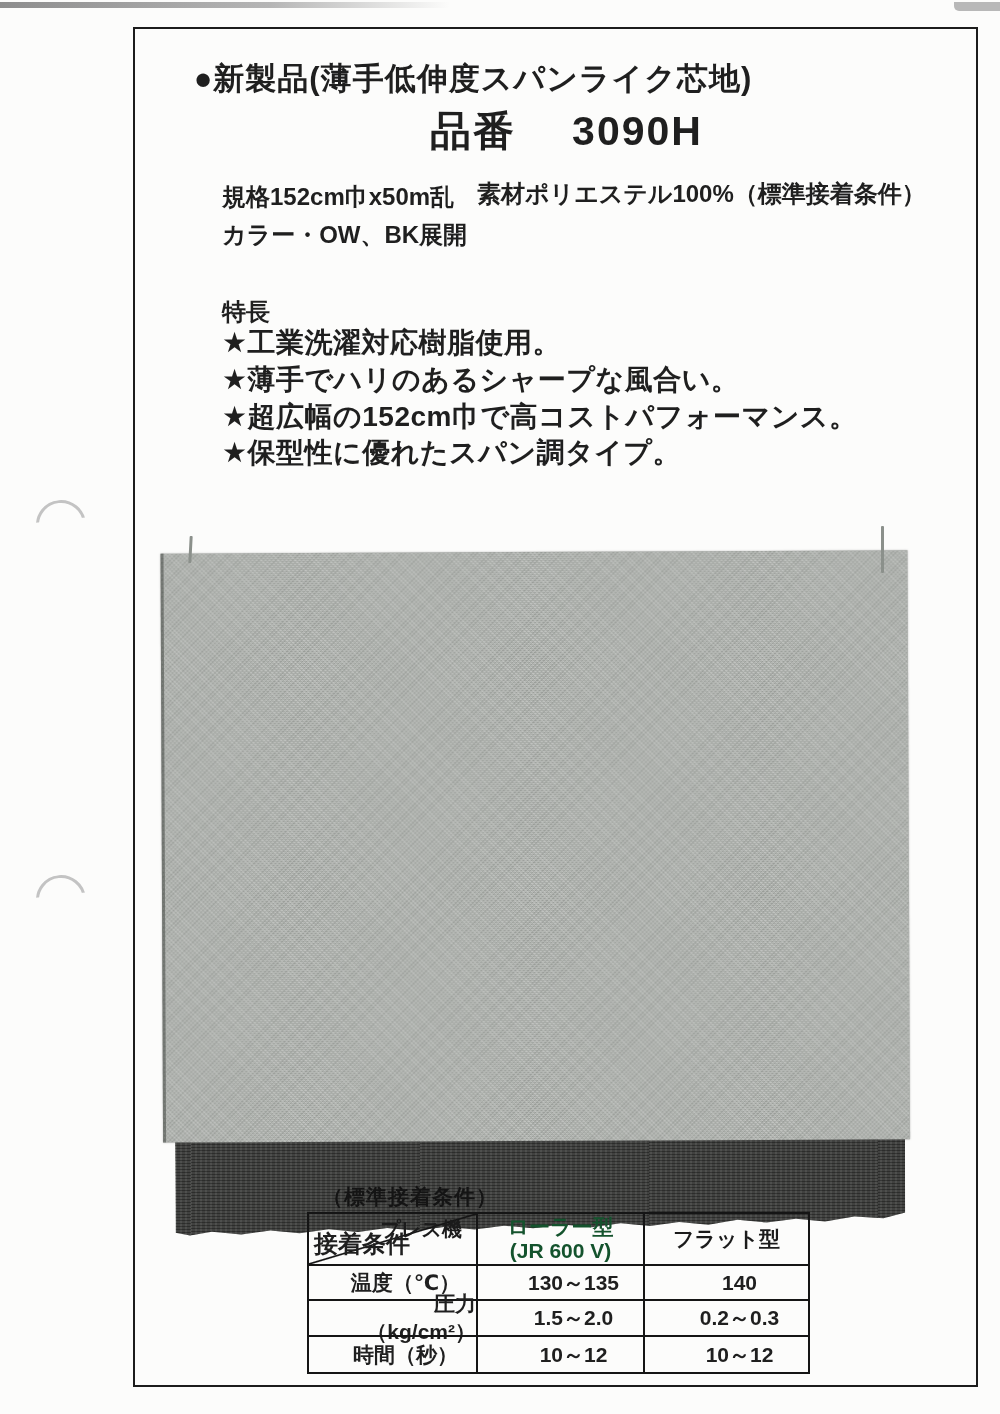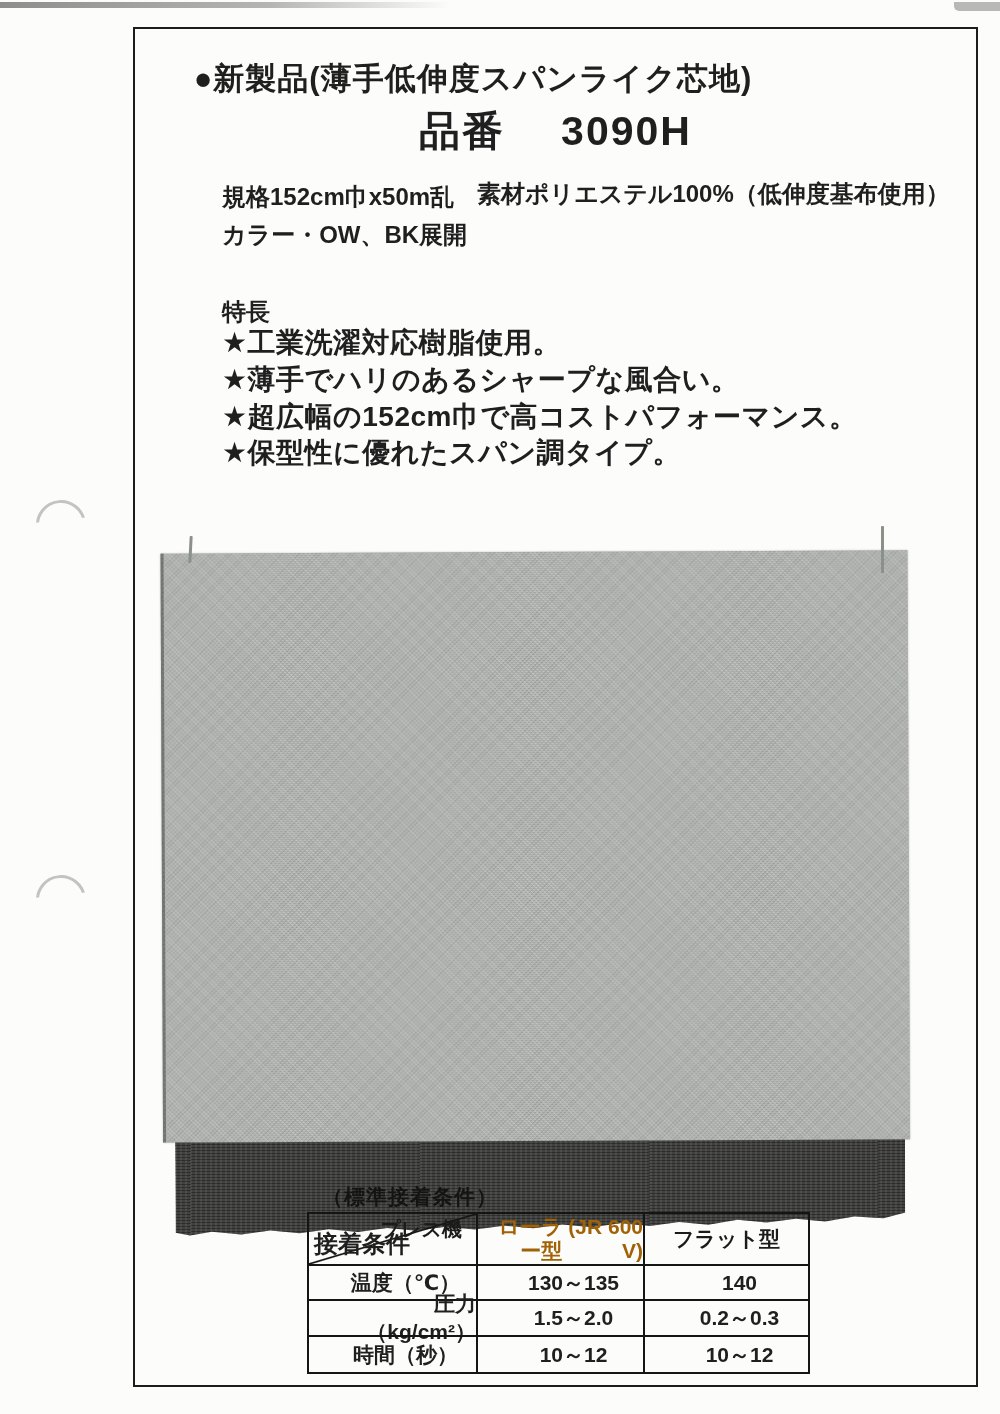--- a/index.html
+++ b/index.html
@@ -17,21 +17,21 @@
   .hole{position:absolute;left:36px;width:44px;height:44px;border:3px solid #c3c3c3;
     border-radius:50%;clip-path:inset(0 0 60% 0);transform:rotate(-6deg);}
   .hole-1{top:500px;}
   .hole-2{top:875px;}
   
   .frame{position:absolute;left:133px;top:27px;width:841px;height:1356px;border:2px solid #1c1c1c;}
   
   .title{position:absolute;left:133px;top:58px;width:680px;text-align:center;
     font-size:31px;font-weight:700;letter-spacing:1px;}
   .partno{position:absolute;left:133px;top:104px;width:845px;display:flex;justify-content:center;
-    align-items:baseline;gap:56px;font-size:41px;font-weight:700;letter-spacing:2px;}
+    align-items:baseline;gap:56px;font-size:41px;font-weight:700;letter-spacing:2px;padding-left:11px;}
   .spec-size{position:absolute;left:222px;top:181px;font-size:24px;font-weight:700;}
   .spec-material{position:absolute;left:477px;top:178px;font-size:24px;font-weight:700;}
   .spec-color{position:absolute;left:222px;top:219px;font-size:24px;font-weight:700;}
   .features-heading{position:absolute;left:222px;top:288px;font-size:24px;font-weight:700;margin-top:8px;}
   .feature{position:absolute;left:222px;font-size:28px;font-weight:700;letter-spacing:.5px;}
   .f0{top:324px;} .f1{top:361px;} .f2{top:398px;} .f3{top:434px;}
   
   .swatch-stack{position:absolute;left:162px;top:552px;width:744px;height:684px;transform:rotate(-0.25deg);z-index:1;}
   .swatch-light{position:absolute;left:0;top:0;width:744px;height:589px;
     background-color:#b1b4b0;
@@ -57,21 +57,21 @@
     grid-template-columns:167px 167px 165px;grid-template-rows:50px 35px 36px 37px;
     border:2px solid #151515;background:transparent;font-size:21px;}
   .cell{display:flex;align-items:center;justify-content:center;text-align:right;position:relative;}
   .cell.cR{border-left:2px solid #151515;}
   .cell.rB{border-top:2px solid #151515;padding-left:26px;}
   .corner{background:linear-gradient(to bottom right,
       rgba(0,0,0,0) calc(50% - 1.4px), #151515 calc(50% - .3px),
       #151515 calc(50% + .3px), rgba(0,0,0,0) calc(50% + 1.4px));}
   .corner .top-label{position:absolute;top:2px;right:14px;font-weight:700;font-size:20px;color:#1b1b1b;}
   .corner .bottom-label{position:absolute;bottom:4px;left:5px;font-weight:700;font-size:24px;}
-  .head2{flex-direction:row;line-height:24px;font-weight:700;color:#a16207;}
+  .head2{flex-direction:column;line-height:24px;font-weight:700;color:#14532d;}
   .head3{font-weight:700;color:#1b1b1b;}
   .row-label{font-weight:700;}
   .val{font-weight:700;}
 </style>
 </head>
 <body>
 
 <div class="page">
 
   <div class="streak-left"></div>
@@ -83,21 +83,21 @@
   <div class="frame"></div>
 
   <div class="title">●新製品(薄手低伸度スパンライク芯地)</div>
 
   <div class="partno">
     <span>品番</span>
     <span>3090H</span>
   </div>
 
   <div class="spec-size">規格152cm巾x50m乱</div>
-  <div class="spec-material">素材ポリエステル100%（低伸度基布使用）</div>
+  <div class="spec-material">素材ポリエステル100%（標準接着条件）</div>
   <div class="spec-color">カラー・OW、BK展開</div>
 
   <div class="features-heading">特長</div>
   <div class="feature f0">★工業洗濯対応樹脂使用。</div>
   <div class="feature f1">★薄手でハリのあるシャープな風合い。</div>
   <div class="feature f2">★超広幅の152cm巾で高コストパフォーマンス。</div>
   <div class="feature f3">★保型性に優れたスパン調タイプ。</div>
 
   <div class="swatch-stack">
     <div class="swatch-dark"></div>

